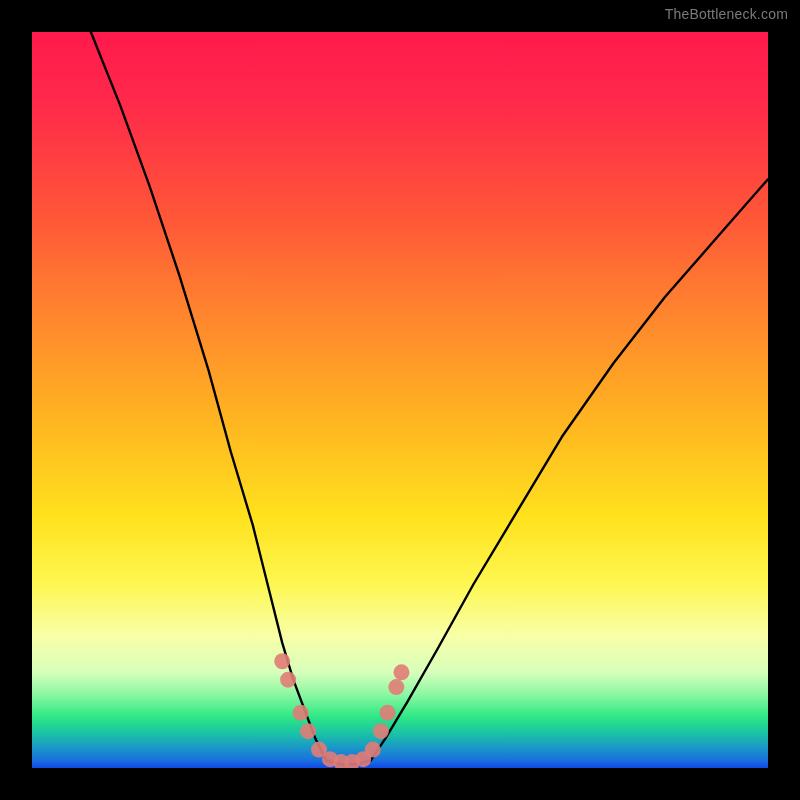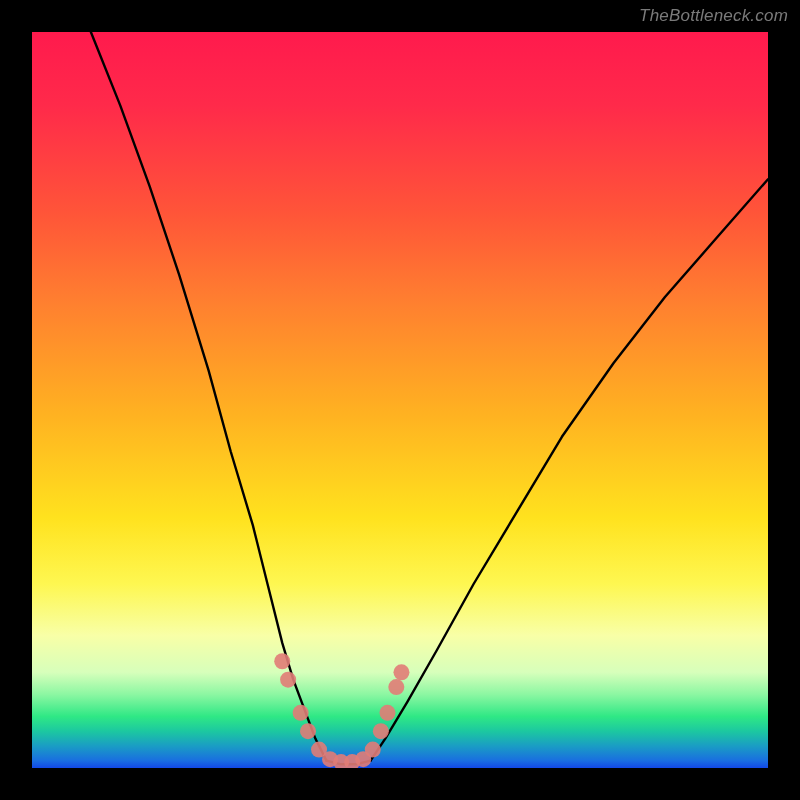--- a/index.html
+++ b/index.html
@@ -42,25 +42,24 @@
       #1a9dc4 97%,
       #196ee0 99%,
       #1248e6 100%
     );
   }
   .watermark {
     position: absolute;
     top: 6px;
     right: 12px;
     color: #7a7a7a;
-    font-size: 17px;
+    font-size: 14px;
     font-weight: 500;
     letter-spacing: 0.2px;
     user-select: none;
-    font-style: italic;
   }
   svg.curves {
     position: absolute;
     left: 0;
     top: 0;
     width: 736px;
     height: 736px;
   }
 </style>
 </head>

